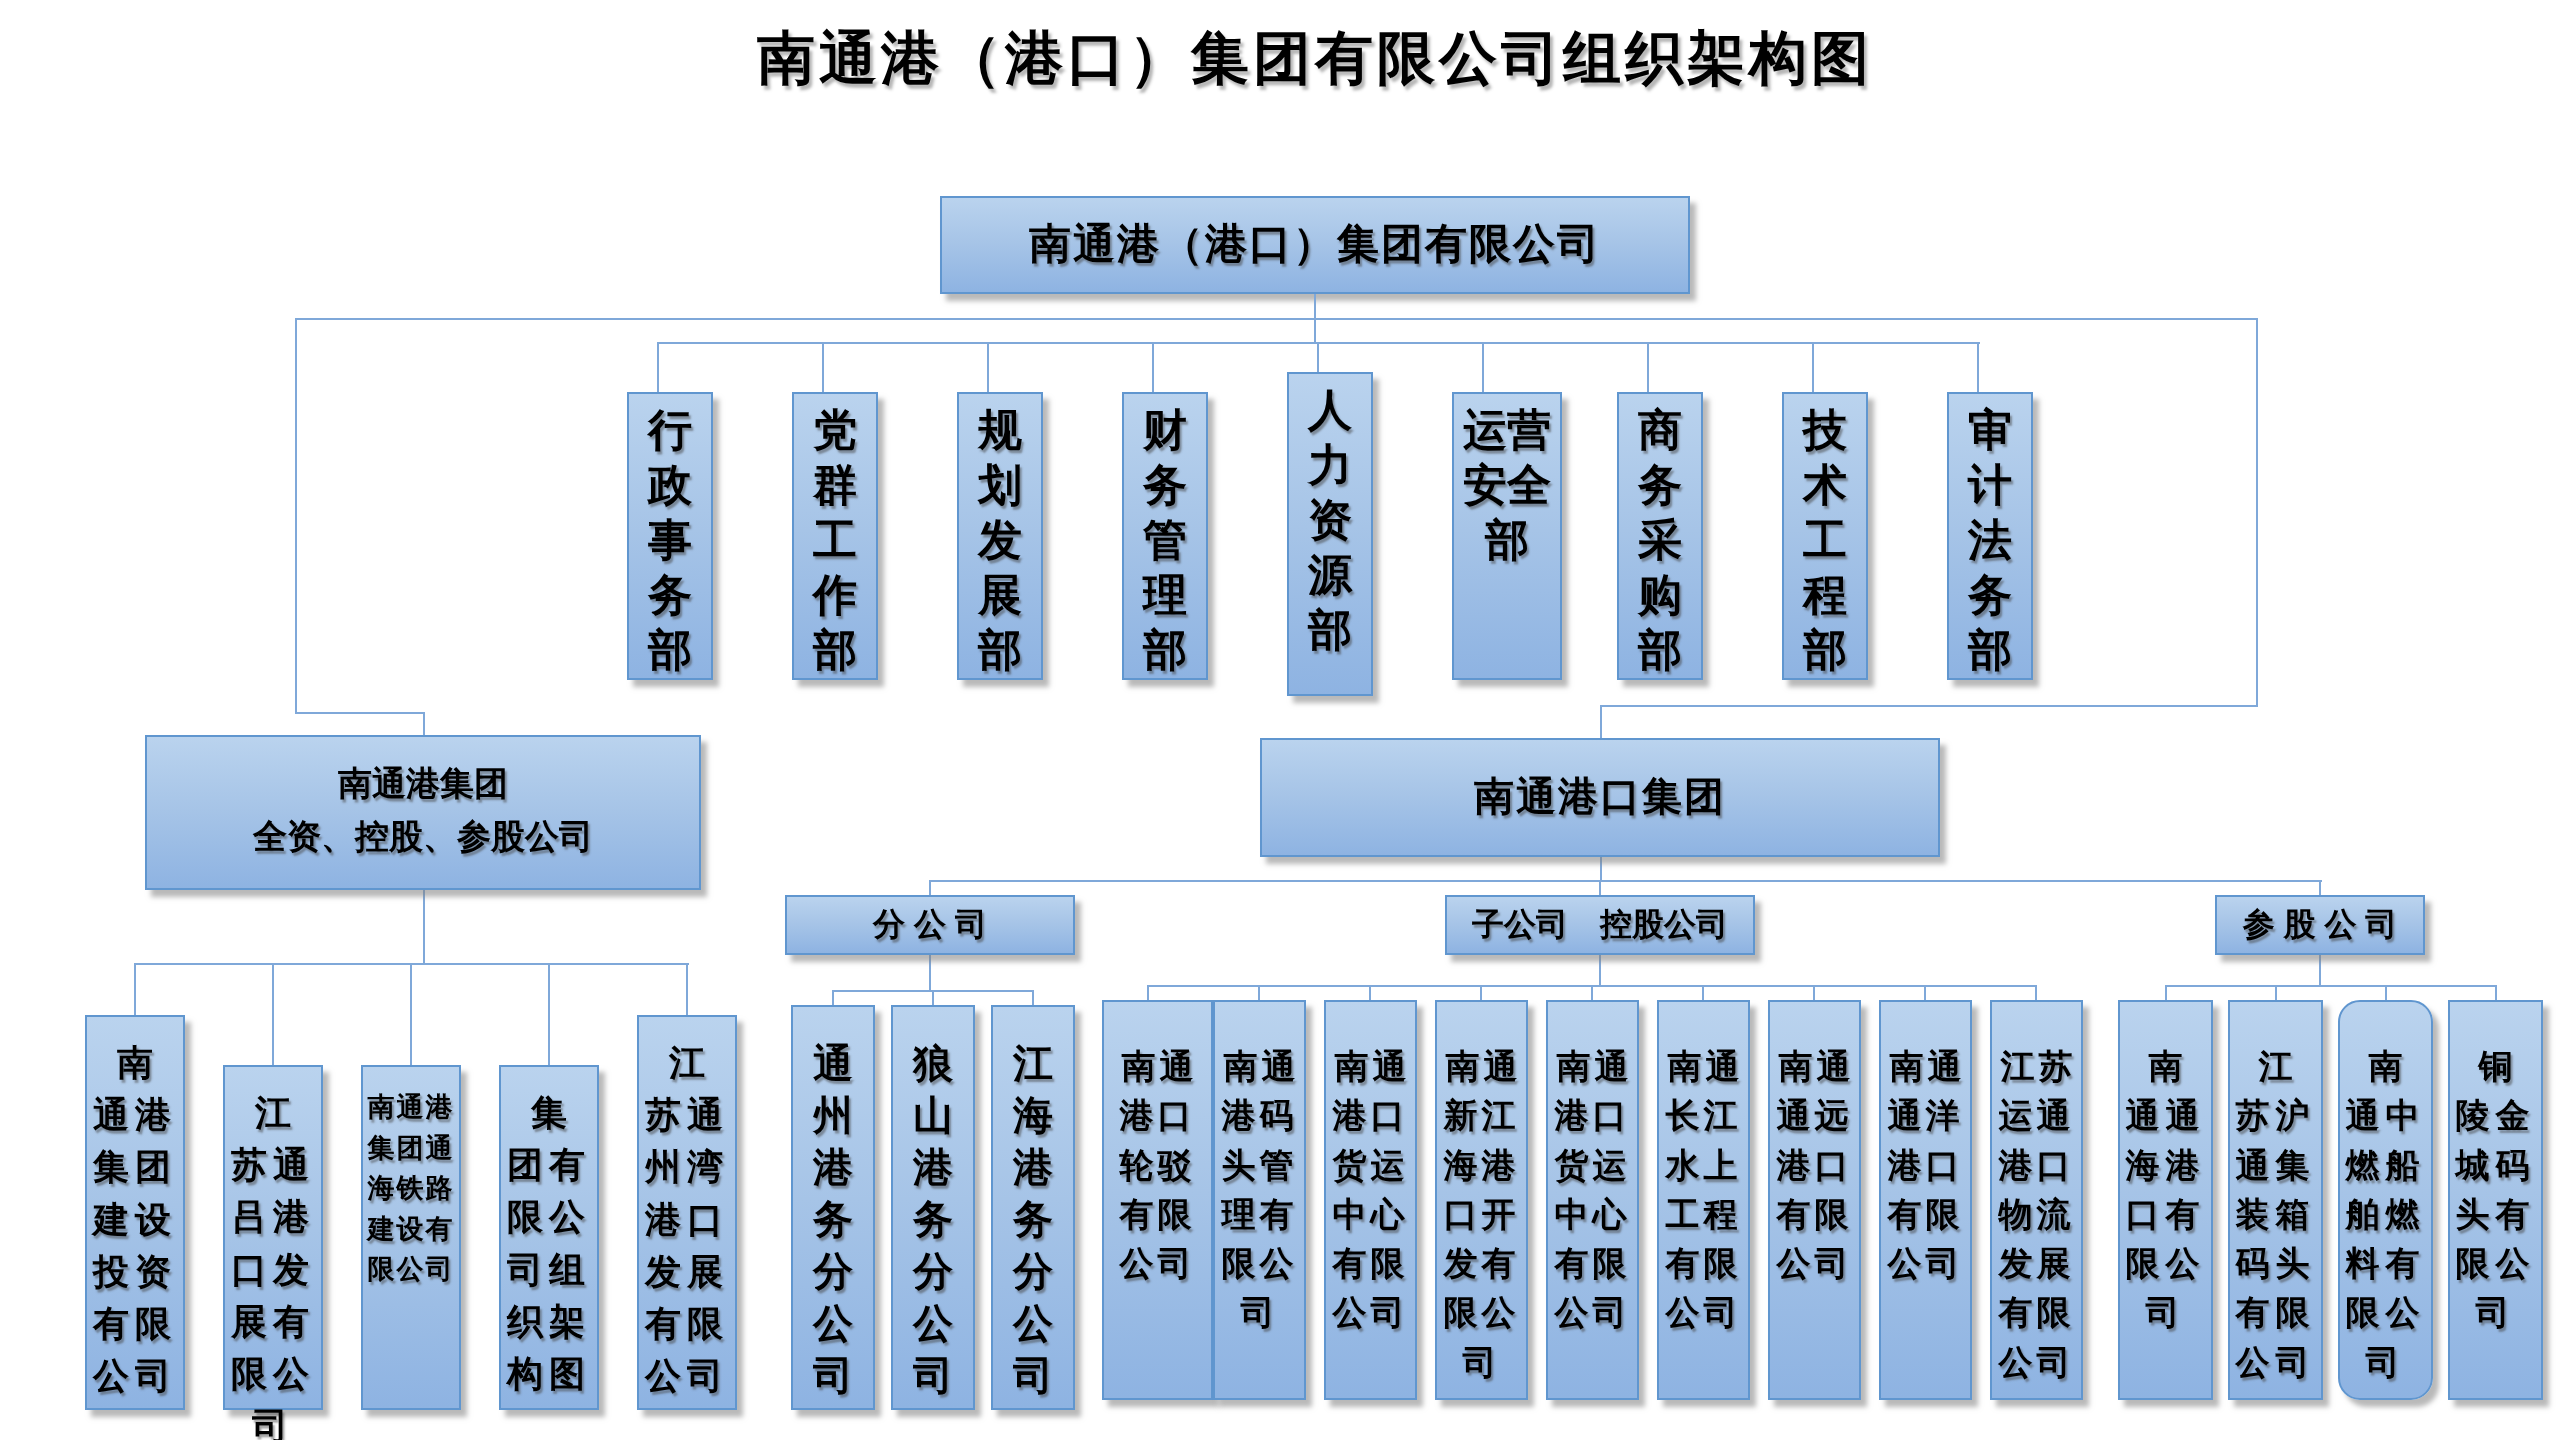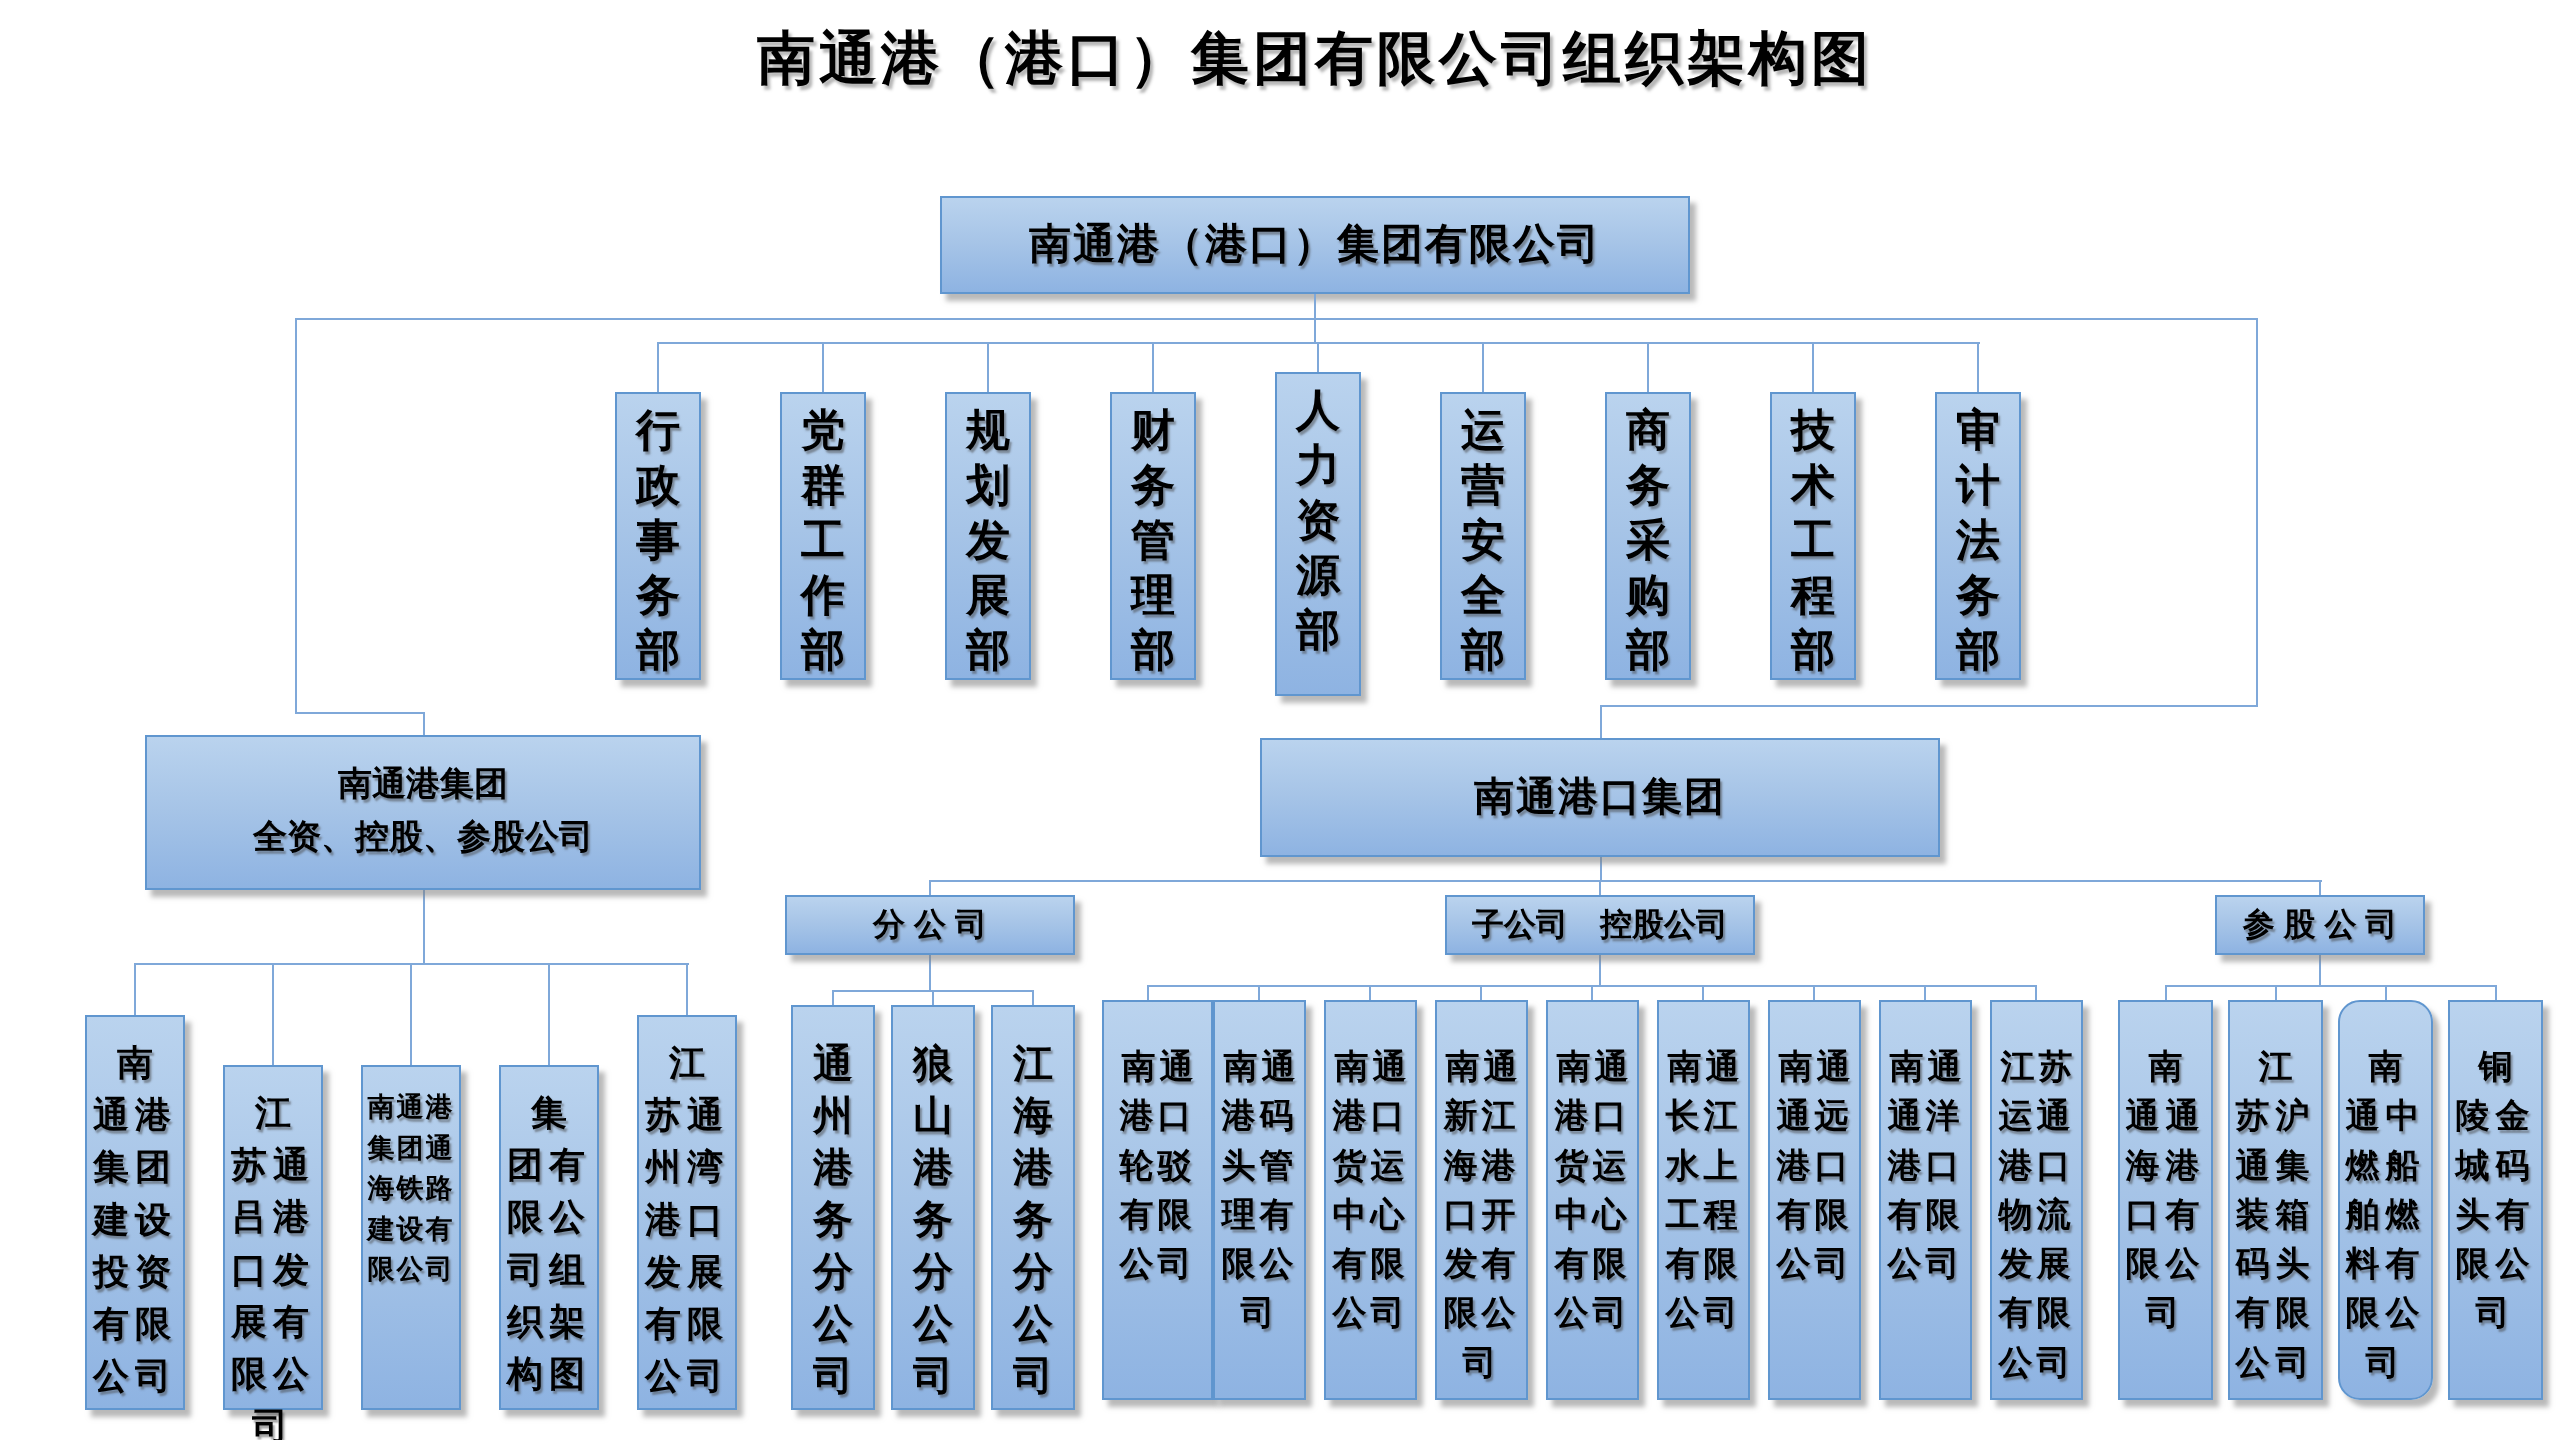--- a/index.html
+++ b/index.html
@@ -21,21 +21,21 @@
     text-shadow:2px 3px 2px rgba(70,70,70,.5);
     word-break:break-all;line-break:anywhere;
   }
   .hline,.vline{position:absolute;background:#7fa8d9;}
   .hline{height:2px;}
   .vline{width:2px;}
   .root{font-size:42px;font-weight:600;line-height:92px;letter-spacing:2px;}
   .grp2{font-size:34px;font-weight:600;line-height:1.55;padding-top:20px;}
   .grp1{font-size:40px;font-weight:600;line-height:113px;letter-spacing:2px;}
   .cat{font-size:32px;font-weight:600;line-height:54px;}
-  .dept{font-size:44px;font-weight:600;line-height:1.25;padding:8px 0 0 0;}
+  .dept{font-size:44px;font-weight:600;line-height:1.25;padding:8px 0 0 0;margin-left:12px;}
   .c1s{font-size:40px;font-weight:600;line-height:1.3;padding:30px 2px 0 2px;}
   .c2{font-size:36px;font-weight:600;line-height:1.45;padding:20px 4px 0 4px;letter-spacing:6px;text-indent:6px;}
   .c2s{font-size:34px;font-weight:600;line-height:1.45;padding:40px 4px 0 4px;letter-spacing:4px;text-indent:4px;}
   .c2w{font-size:34px;font-weight:600;line-height:1.45;padding:40px 4px 0 4px;letter-spacing:6px;text-indent:6px;}
   .c3{font-size:27px;font-weight:600;line-height:1.5;padding:20px 2px 0 2px;letter-spacing:2px;}
 </style>
 </head>
 <body>
 
 <div class="title">南通港（港口）集团有限公司组织架构图</div>
@@ -102,21 +102,21 @@
 <div class="vline" style="left:2165px;top:985px;height:15px;"></div>
 <div class="vline" style="left:2275px;top:985px;height:15px;"></div>
 <div class="vline" style="left:2385px;top:985px;height:15px;"></div>
 <div class="vline" style="left:2495px;top:985px;height:15px;"></div>
 
 <div class="box dept" style="left:615px;top:392px;width:86px;height:288px;">行政事务部</div>
 <div class="box dept" style="left:780px;top:392px;width:86px;height:288px;">党群工作部</div>
 <div class="box dept" style="left:945px;top:392px;width:86px;height:288px;">规划发展部</div>
 <div class="box dept" style="left:1110px;top:392px;width:86px;height:288px;">财务管理部</div>
 <div class="box dept" style="left:1275px;top:372px;width:86px;height:324px;">人力资源部</div>
-<div class="box dept" style="left:1440px;top:392px;width:86px;height:288px;">运营安全部</div>
+<div class="box dept" style="left:1440px;top:392px;width:110px;height:288px;">运营安全部</div>
 <div class="box dept" style="left:1605px;top:392px;width:86px;height:288px;">商务采购部</div>
 <div class="box dept" style="left:1770px;top:392px;width:86px;height:288px;">技术工程部</div>
 <div class="box dept" style="left:1935px;top:392px;width:86px;height:288px;">审计法务部</div>
 
 <div class="box grp2" style="left:145px;top:735px;width:556px;height:155px;">
   <div>南通港集团</div>
   <div>全资、控股、参股公司</div>
 </div>
 <div class="box grp1" style="left:1260px;top:738px;width:680px;height:119px;">南通港口集团</div>
 

